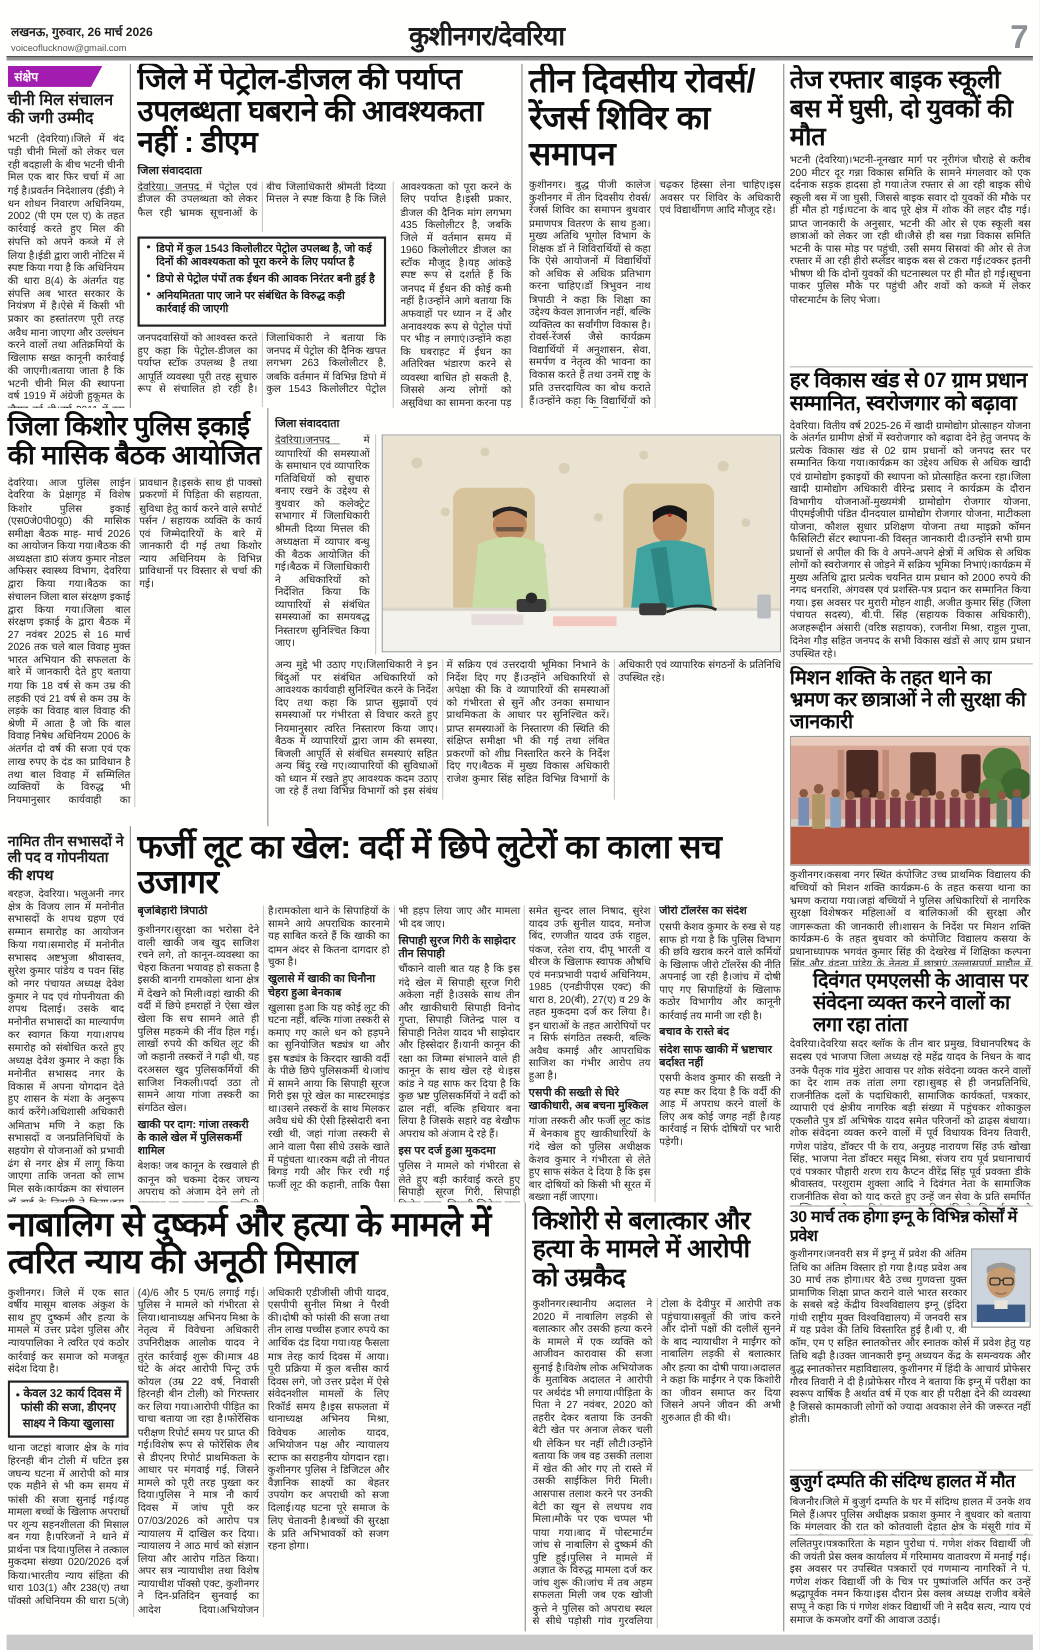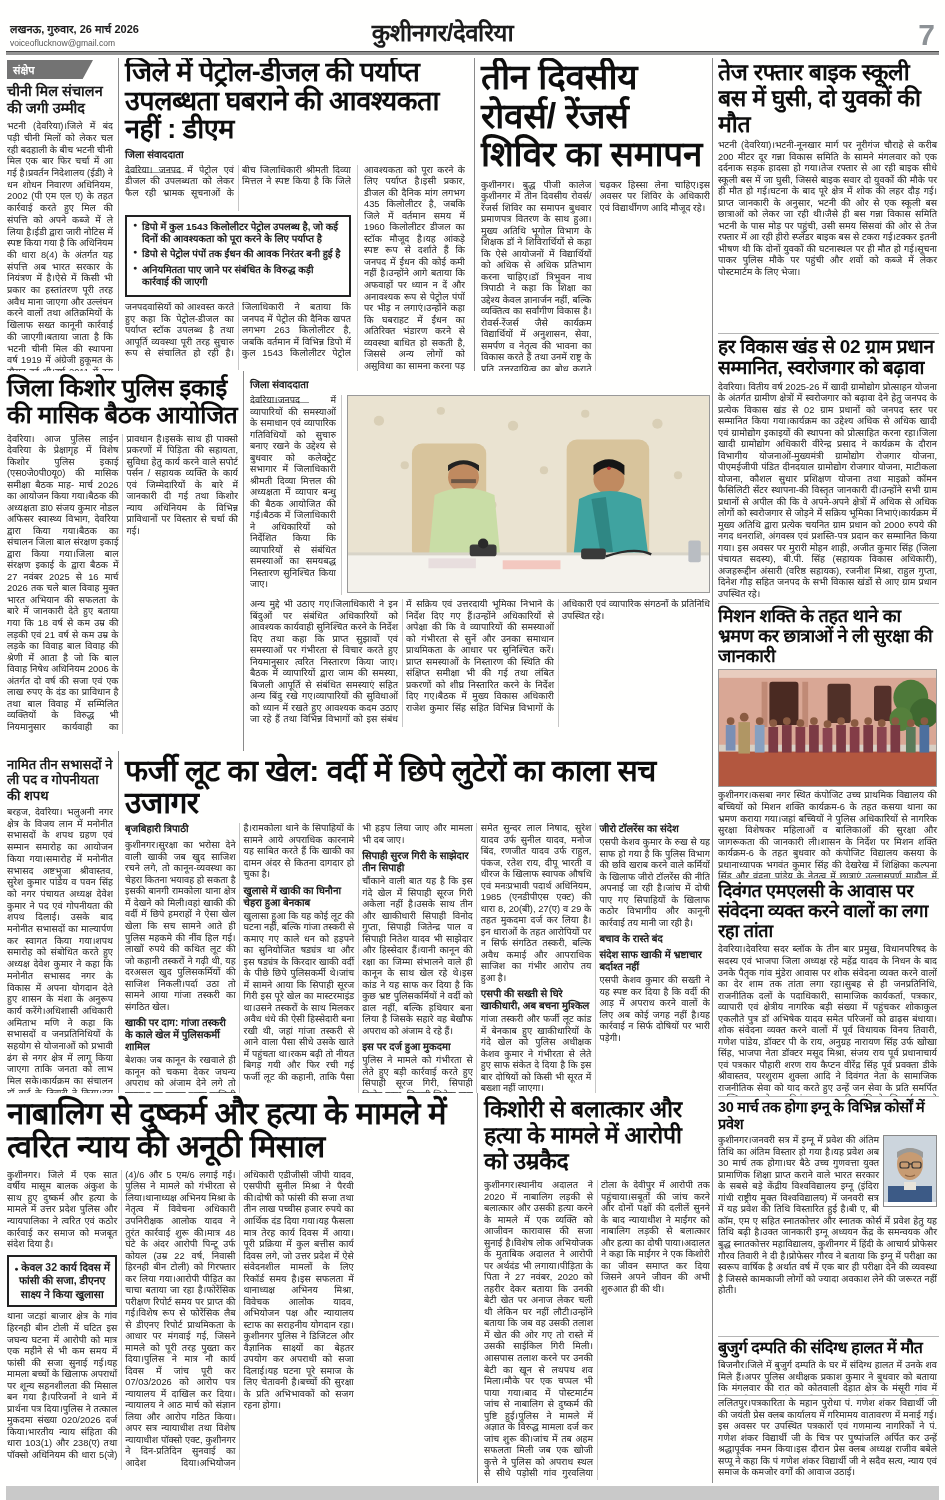--- a/index.html
+++ b/index.html
@@ -41,40 +41,40 @@
   .cols5 { columns:5; column-gap:8px; column-rule:1px solid #c6c6c6; column-fill:auto; }
 
   .byline { font-size:10px; font-weight:bold; margin:3px 0 4px 0; }
   .byline span { border-bottom:1px solid #999; padding-bottom:12px; }
 
   h1.head { font-weight:800; color:#0e0e0e; letter-spacing:-0.5px; }
   h2.head, h3.head { font-weight:800; color:#0e0e0e; letter-spacing:-0.3px; }
 
   
   .rail-a { width:113px; padding:2px 5px 0 1px; }
-  .brief-label { background:#737373; color:#fff; font-size:11px; font-weight:bold; width:86px; padding:2px 6px;
+  .brief-label { background:#a21caf; color:#fff; font-size:11px; font-weight:bold; width:86px; padding:2px 6px;
                  clip-path:polygon(0 0,100% 0,88% 100%,0 100%); margin-bottom:4px; }
   .rail-title { font-size:14.5px; line-height:1.18; font-weight:800; margin:2px 0 4px 0; }
   .rail-body { font-size:9.3px; line-height:1.26; text-align:justify; }
 
   
   .petrol { width:356px; padding:0 6px 0 6px; }
   .petrol h1 { font-size:27px; line-height:1.06; margin-bottom:3px; }
   .petrol-flex { display:flex; height:206px; }
   .petrol-main { width:232px; padding-right:6px; }
   .petrol-right { width:108px; border-left:1px solid #c6c6c6; padding-left:6px; }
   .pt-top { height:46px; margin-bottom:4px; }
   .bullet-box { border:2px solid #222; padding:4px 6px; margin-bottom:5px; }
   .bullet-item { font-size:9.8px; font-weight:bold; line-height:1.25; margin-bottom:3px; position:relative; padding-left:9px; }
   .bullet-item::before { content:"●"; position:absolute; left:0; top:0; font-size:7px; }
   .pt-bottom { height:68px; }
 
   
   .rovers { flex:1; padding:0 2px 0 6px; }
-  .rovers h2 { font-size:35px; line-height:1.1; margin-bottom:6px; }
+  .rovers h2 { font-size:30px; line-height:1.1; margin-bottom:6px; }
   .rovers .body-txt { height:225px; }
 
   
   .kishor { width:238px; padding:4px 5px 0 1px; }
   .kishor h2 { font-size:24px; line-height:1.12; margin-bottom:5px; }
   .kishor .body-txt { height:300px; }
 
   
   .vyapar { flex:1; padding:3px 2px 0 6px; }
   .vyapar h2 { font-size:25px; line-height:1.05; margin-bottom:2px; }
@@ -109,21 +109,21 @@
   .rr { overflow:hidden; padding:2px 2px 0 0; }
   .rr + .rr { border-top:1px solid #b5b5b5; }
   .rr h2 { font-size:19px; line-height:1.12; margin-bottom:3px; }
   .rr h3 { font-size:16px; line-height:1.15; margin-bottom:3px; }
   .rr-bike { height:275px; }
   .rr-bike h2 { font-size:23px; }
   .rr-gram { height:270px; }
   .rr-mission { height:275px; }
   .rr-mission h2 { font-size:18px; }
   .rr-mlc { height:218px; }
-  .rr-mlc h2 { font-size:18px; }
+  .rr-mlc h2 { font-size:18px;margin-left:21px; }
   .rr-ignou { height:240px; }
   .rr-ignou h3 { font-size:14.5px; }
   .rr-buzurg { height:59px; }
   .rr-ganesh { height:88px; }
   .portrait-wrap { float:right; margin:0 0 2px 4px; border:1px solid #888; }
 
   .photo-frame { border:1px solid #999; display:block; }
 
   .bottom-bar { height:15px; background:#c9c9c9; margin-top:3px; }
 </style>
@@ -276,21 +276,21 @@
       </div>
     </div>
 
     <aside class="right-rail">
       <article class="rr rr-bike">
         <h2 class="head">तेज रफ्तार बाइक स्कूली बस में घुसी, दो युवकों की मौत</h2>
         <div class="body-txt">भटनी (देवरिया)।भटनी-नूनखार मार्ग पर नूरीगंज चौराहे से करीब 200 मीटर दूर गन्ना विकास समिति के सामने मंगलवार को एक दर्दनाक सड़क हादसा हो गया।तेज रफ्तार से आ रही बाइक सीधे स्कूली बस में जा घुसी, जिससे बाइक सवार दो युवकों की मौके पर ही मौत हो गई।घटना के बाद पूरे क्षेत्र में शोक की लहर दौड़ गई।प्राप्त जानकारी के अनुसार, भटनी की ओर से एक स्कूली बस छात्राओं को लेकर जा रही थी।जैसे ही बस गन्ना विकास समिति भटनी के पास मोड़ पर पहुंची, उसी समय सिसवां की ओर से तेज रफ्तार में आ रही हीरो स्प्लेंडर बाइक बस से टकरा गई।टक्कर इतनी भीषण थी कि दोनों युवकों की घटनास्थल पर ही मौत हो गई।सूचना पाकर पुलिस मौके पर पहुंची और शवों को कब्जे में लेकर पोस्टमार्टम के लिए भेजा।</div>
       </article>
 
       <article class="rr rr-gram">
-        <h2 class="head">हर विकास खंड से 02 ग्राम प्रधान सम्मानित, स्वरोजगार को बढ़ावा</h2>
+        <h2 class="head">हर विकास खंड से 07 ग्राम प्रधान सम्मानित, स्वरोजगार को बढ़ावा</h2>
         <div class="body-txt">देवरिया। वितीय वर्ष 2025-26 में खादी ग्रामोद्योग प्रोत्साहन योजना के अंतर्गत ग्रामीण क्षेत्रों में स्वरोजगार को बढ़ावा देने हेतु जनपद के प्रत्येक विकास खंड से 02 ग्राम प्रधानों को जनपद स्तर पर सम्मानित किया गया।कार्यक्रम का उद्देश्य अधिक से अधिक खादी एवं ग्रामोद्योग इकाइयों की स्थापना को प्रोत्साहित करना रहा।जिला खादी ग्रामोद्योग अधिकारी वीरेन्द्र प्रसाद ने कार्यक्रम के दौरान विभागीय योजनाओं-मुख्यमंत्री ग्रामोद्योग रोजगार योजना, पीएमईजीपी पंडित दीनदयाल ग्रामोद्योग रोजगार योजना, माटीकला योजना, कौशल सुधार प्रशिक्षण योजना तथा माइक्रो कॉमन फैसिलिटी सेंटर स्थापना-की विस्तृत जानकारी दी।उन्होंने सभी ग्राम प्रधानों से अपील की कि वे अपने-अपने क्षेत्रों में अधिक से अधिक लोगों को स्वरोजगार से जोड़ने में सक्रिय भूमिका निभाएं।कार्यक्रम में मुख्य अतिथि द्वारा प्रत्येक चयनित ग्राम प्रधान को 2000 रुपये की नगद धनराशि, अंगवस्त्र एवं प्रशस्ति-पत्र प्रदान कर सम्मानित किया गया। इस अवसर पर मुरारी मोहन शाही, अजीत कुमार सिंह (जिला पंचायत सदस्य), बी.पी. सिंह (सहायक विकास अधिकारी), अजहरूद्दीन अंसारी (वरिष्ठ सहायक), रजनीश मिश्रा, राहुल गुप्ता, दिनेश गौड़ सहित जनपद के सभी विकास खंडों से आए ग्राम प्रधान उपस्थित रहे।</div>
       </article>
 
       <article class="rr rr-mission">
         <h2 class="head">मिशन शक्ति के तहत थाने का भ्रमण कर छात्राओं ने ली सुरक्षा की जानकारी</h2>
         <svg class="photo-frame" width="100%" height="118" viewBox="0 0 224 118" preserveAspectRatio="none">
           <rect width="224" height="118" fill="#d9a795"></rect>
           <rect x="0" y="0" width="224" height="8" fill="#e8cdbf"></rect>
           <rect x="52" y="12" width="30" height="44" rx="3" fill="#4a2a22"></rect>
           <rect x="112" y="14" width="24" height="40" rx="3" fill="#503028"></rect>

